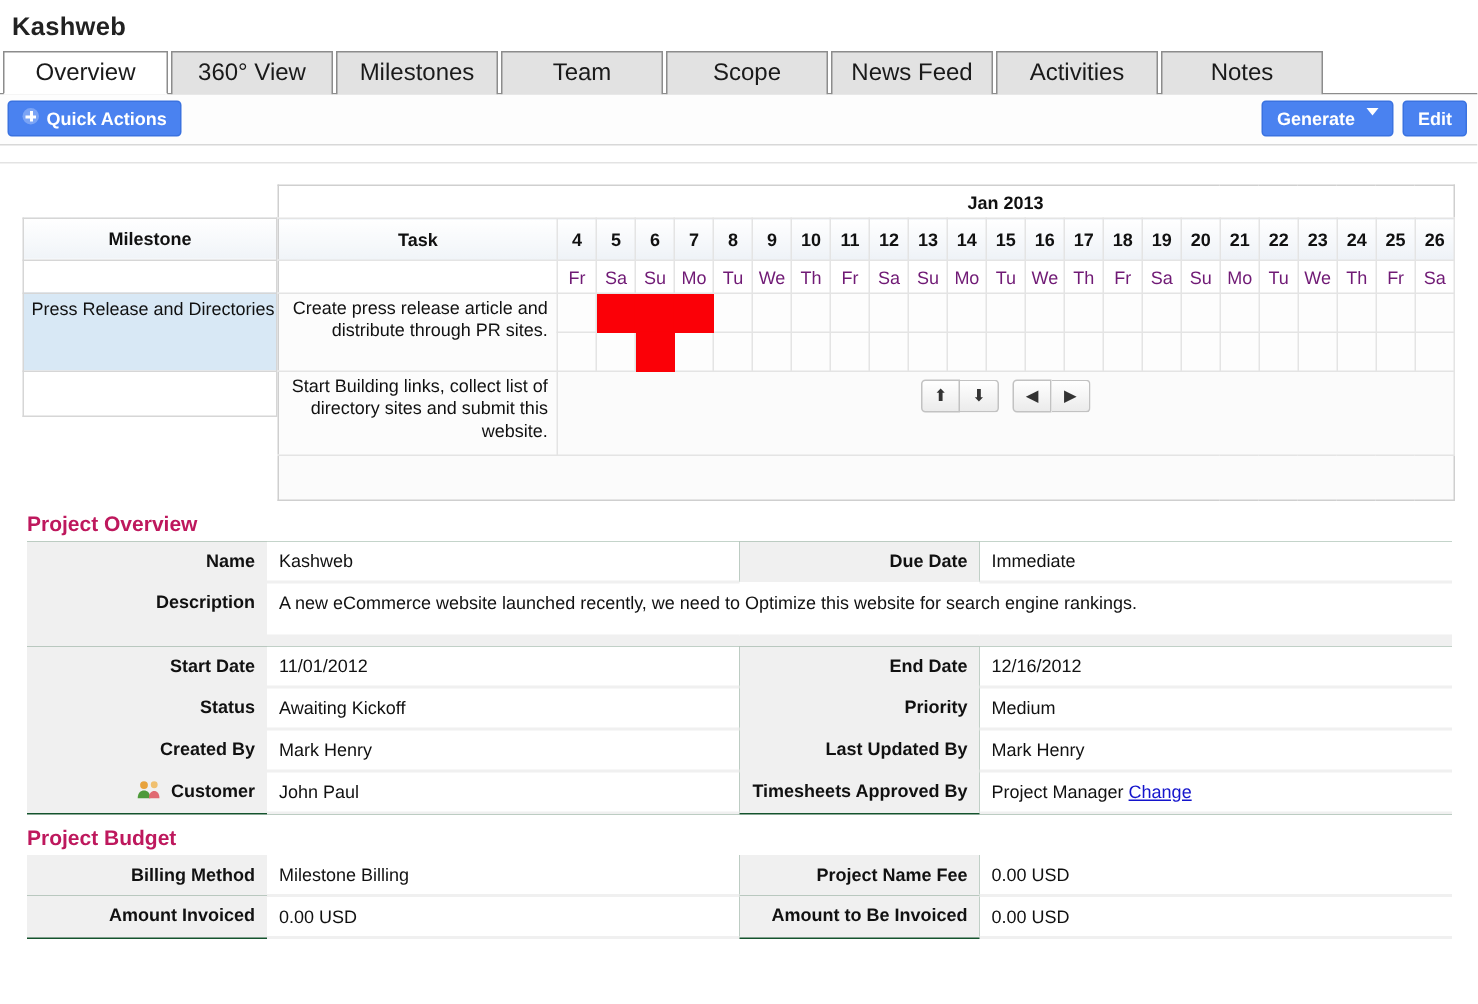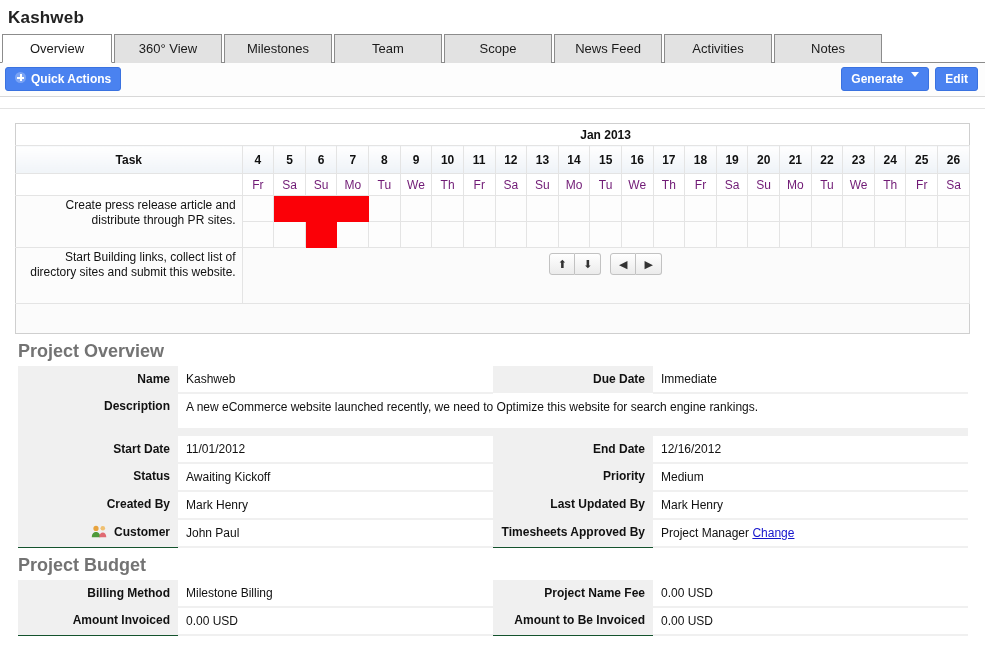--- a/index.html
+++ b/index.html
@@ -34,21 +34,21 @@
     padding-left: 2px;
     border-bottom: 1px solid #8c8c8c;
     box-sizing: border-box;
   }
   .tab {
     display: inline-block;
     box-sizing: border-box;
     height: 29px;
     line-height: 27px;
     text-align: center;
-    font-size: 13px;
+    font-size: 16px;
     color: #1a1a1a;
     background: #e2e2e2;
     border: 1px solid #8c8c8c;
     border-bottom: none;
     margin-right: 2px;
     vertical-align: top;
     cursor: pointer;
     position: relative;
     white-space: nowrap;
     padding: 0 6px;
@@ -235,23 +235,23 @@
     cursor: pointer;
     box-sizing: border-box;
   }
   .btn-group .navbtn:first-child { border-radius: 3px 0 0 3px; }
   .btn-group .navbtn:last-child  { border-radius: 0 3px 3px 0; border-left: none; }
   .arrow-glyph { font-size: 11px; color: #333; line-height: 1; }
   .nav-pad { height: 30px; }
 
   
   .section-title {
-    font-size: 18px;
-    font-weight: bold;
-    color: #737373;
+    font-size: 14px;
+    font-weight: bold;
+    color: #be185d;
     margin: 7px 0 4px 18px;
   }
   .ftable {
     width: 950px;
     margin: 0 0 0 18px;
     border-collapse: collapse;
     table-layout: fixed;
     background: #14532d;
   }
   .ftable td {
@@ -311,20 +311,39 @@
       <span class="caret-down"></span>
     </div>
     <div class="btn-blue">
       <span>Edit</span>
     </div>
   </div>
 </div>
 <div class="hr-thick"></div>
 
 <div class="gantt-wrap">
+  <table class="ms-table">
+    <tbody id="ms-body">
+        <tr>
+          <td class="ms-spacer-top"></td>
+        </tr>
+        <tr>
+          <th class="ms-head">Milestone</th>
+        </tr>
+        <tr>
+          <td class="ms-blank"></td>
+        </tr>
+        <tr>
+          <td class="ms-row">Press Release and Directories</td>
+        </tr>
+        <tr>
+          <td class="ms-bottom"></td>
+        </tr>
+      </tbody>
+  </table>
   <table class="grid-table">
     <tbody id="grid-body">
         <tr>
           <td class="month-cell"></td>
           <td class="month-cell" colspan="23">Jan 2013</td>
         </tr>
         <tr>
           <th class="task-head">Task</th>
           <th class="daynum">4</th>
           <th class="daynum">5</th>

